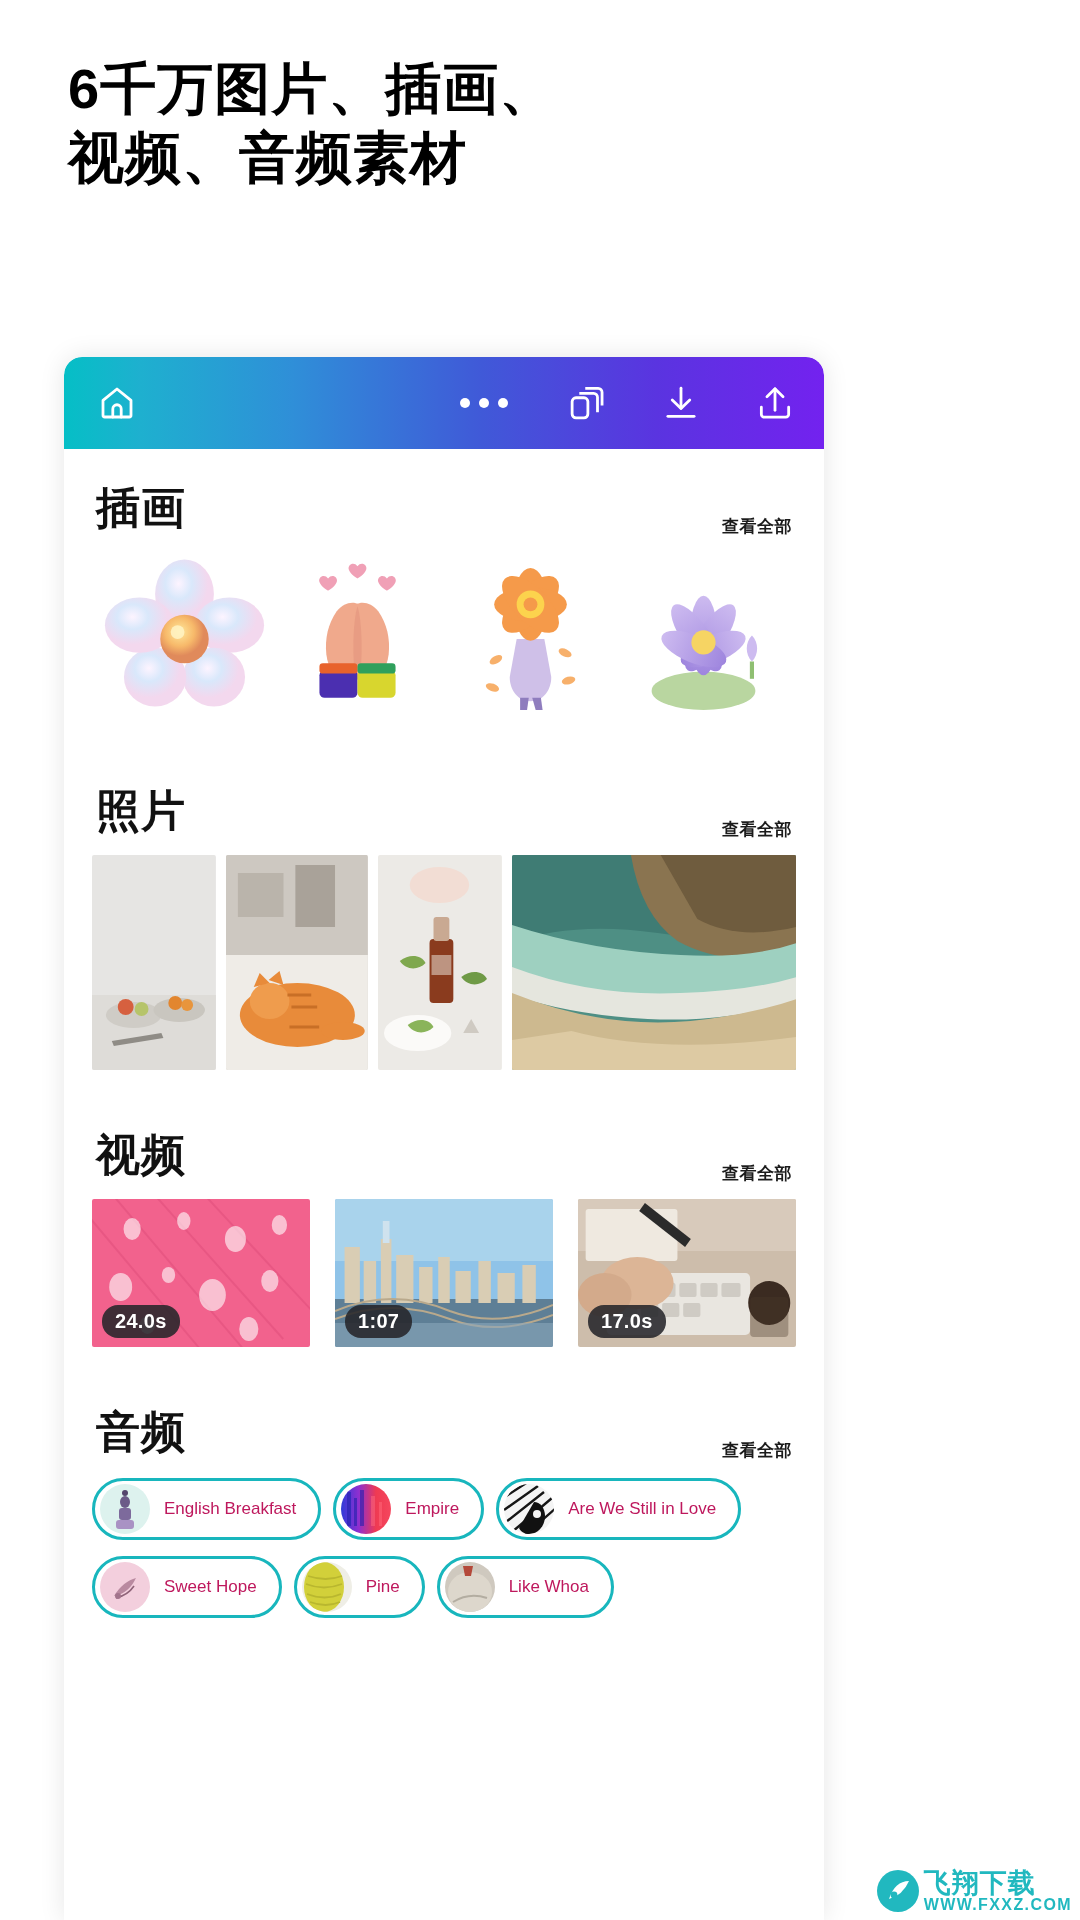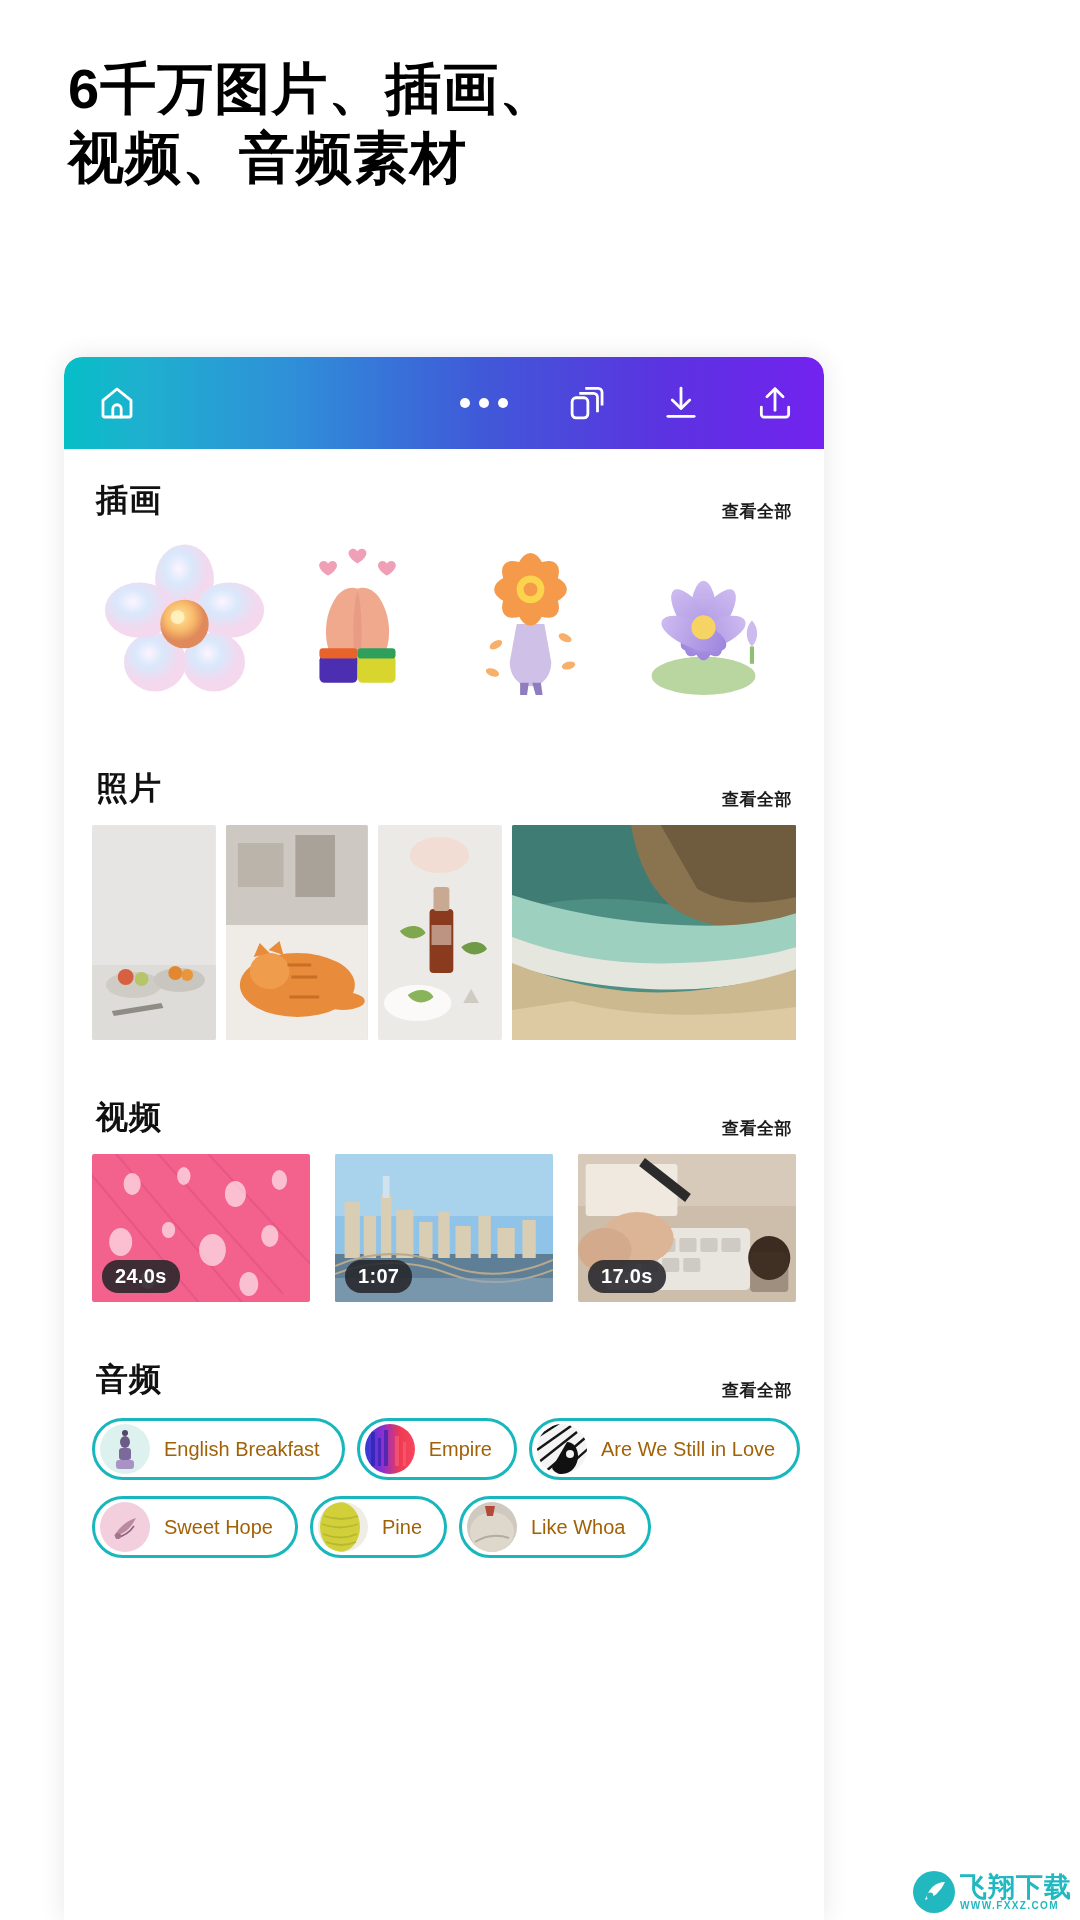--- a/index.html
+++ b/index.html
@@ -54,21 +54,21 @@
   .ticon { width: 42px; height: 42px; display: block; }
 
   
   .content { background: #ffffff; height: calc(100% - 92px); }
 
   .section { padding: 0 28px; }
   .sec-head {
     display: flex; align-items: flex-end; justify-content: space-between;
     padding: 30px 4px 4px 4px;
   }
-  .sec-title { font-size: 32px; font-weight: 700; color: #111; letter-spacing: 1px; }
+  .sec-title { font-size: 44px; font-weight: 700; color: #111; letter-spacing: 1px; }
   .sec-all { font-size: 17px; font-weight: 700; color: #1b1b1b; letter-spacing: .5px; }
 
   
   .illu-row { display: flex; align-items: center; justify-content: space-between; padding: 6px 6px 22px 6px; height: 210px; }
   .illu-cell { width: 175px; height: 190px; position: relative; }
   .illu-cell svg { width: 100%; height: 100%; display: block; }
 
   
   .photo-row { display: flex; gap: 10px; padding: 10px 0 26px 0; align-items: stretch; }
   .ph { border-radius: 2px; overflow: hidden; position: relative; height: 215px; }
@@ -97,32 +97,32 @@
     background: #fff;
     height: 62px;
     padding: 0 22px 0 5px;
     white-space: nowrap;
   }
   .chip-thumb {
     width: 50px; height: 50px; border-radius: 50%;
     overflow: hidden; flex: 0 0 50px; margin-right: 14px;
   }
   .chip-thumb svg { width: 100%; height: 100%; display: block; }
-  .chip-label { font-size: 20px; color: #a16207; }
+  .chip-label { font-size: 17px; color: #be185d; }
 
   
   .watermark {
     position: absolute; right: 8px; bottom: 6px;
     display: flex; align-items: center; gap: 4px;
     opacity: .96;
   }
   .wm-logo { width: 44px; height: 44px; }
   .wm-text { display: flex; flex-direction: column; line-height: 1.05; }
   .wm-cn { font-size: 27px; font-weight: 700; color: #18b6bd; letter-spacing: 1px; }
-  .wm-en { font-size: 10px; font-weight: 700; color: #18b6bd; letter-spacing: 1.4px; }
+  .wm-en { font-size: 16px; font-weight: 700; color: #18b6bd; letter-spacing: 1.4px; }
 </style>
 </head>
 <body>
 
 <div class="page">
 
   <div class="headline">
     <span class="ln">6千万图片、插画、</span>
     <span class="ln">视频、音频素材</span>
   </div>

